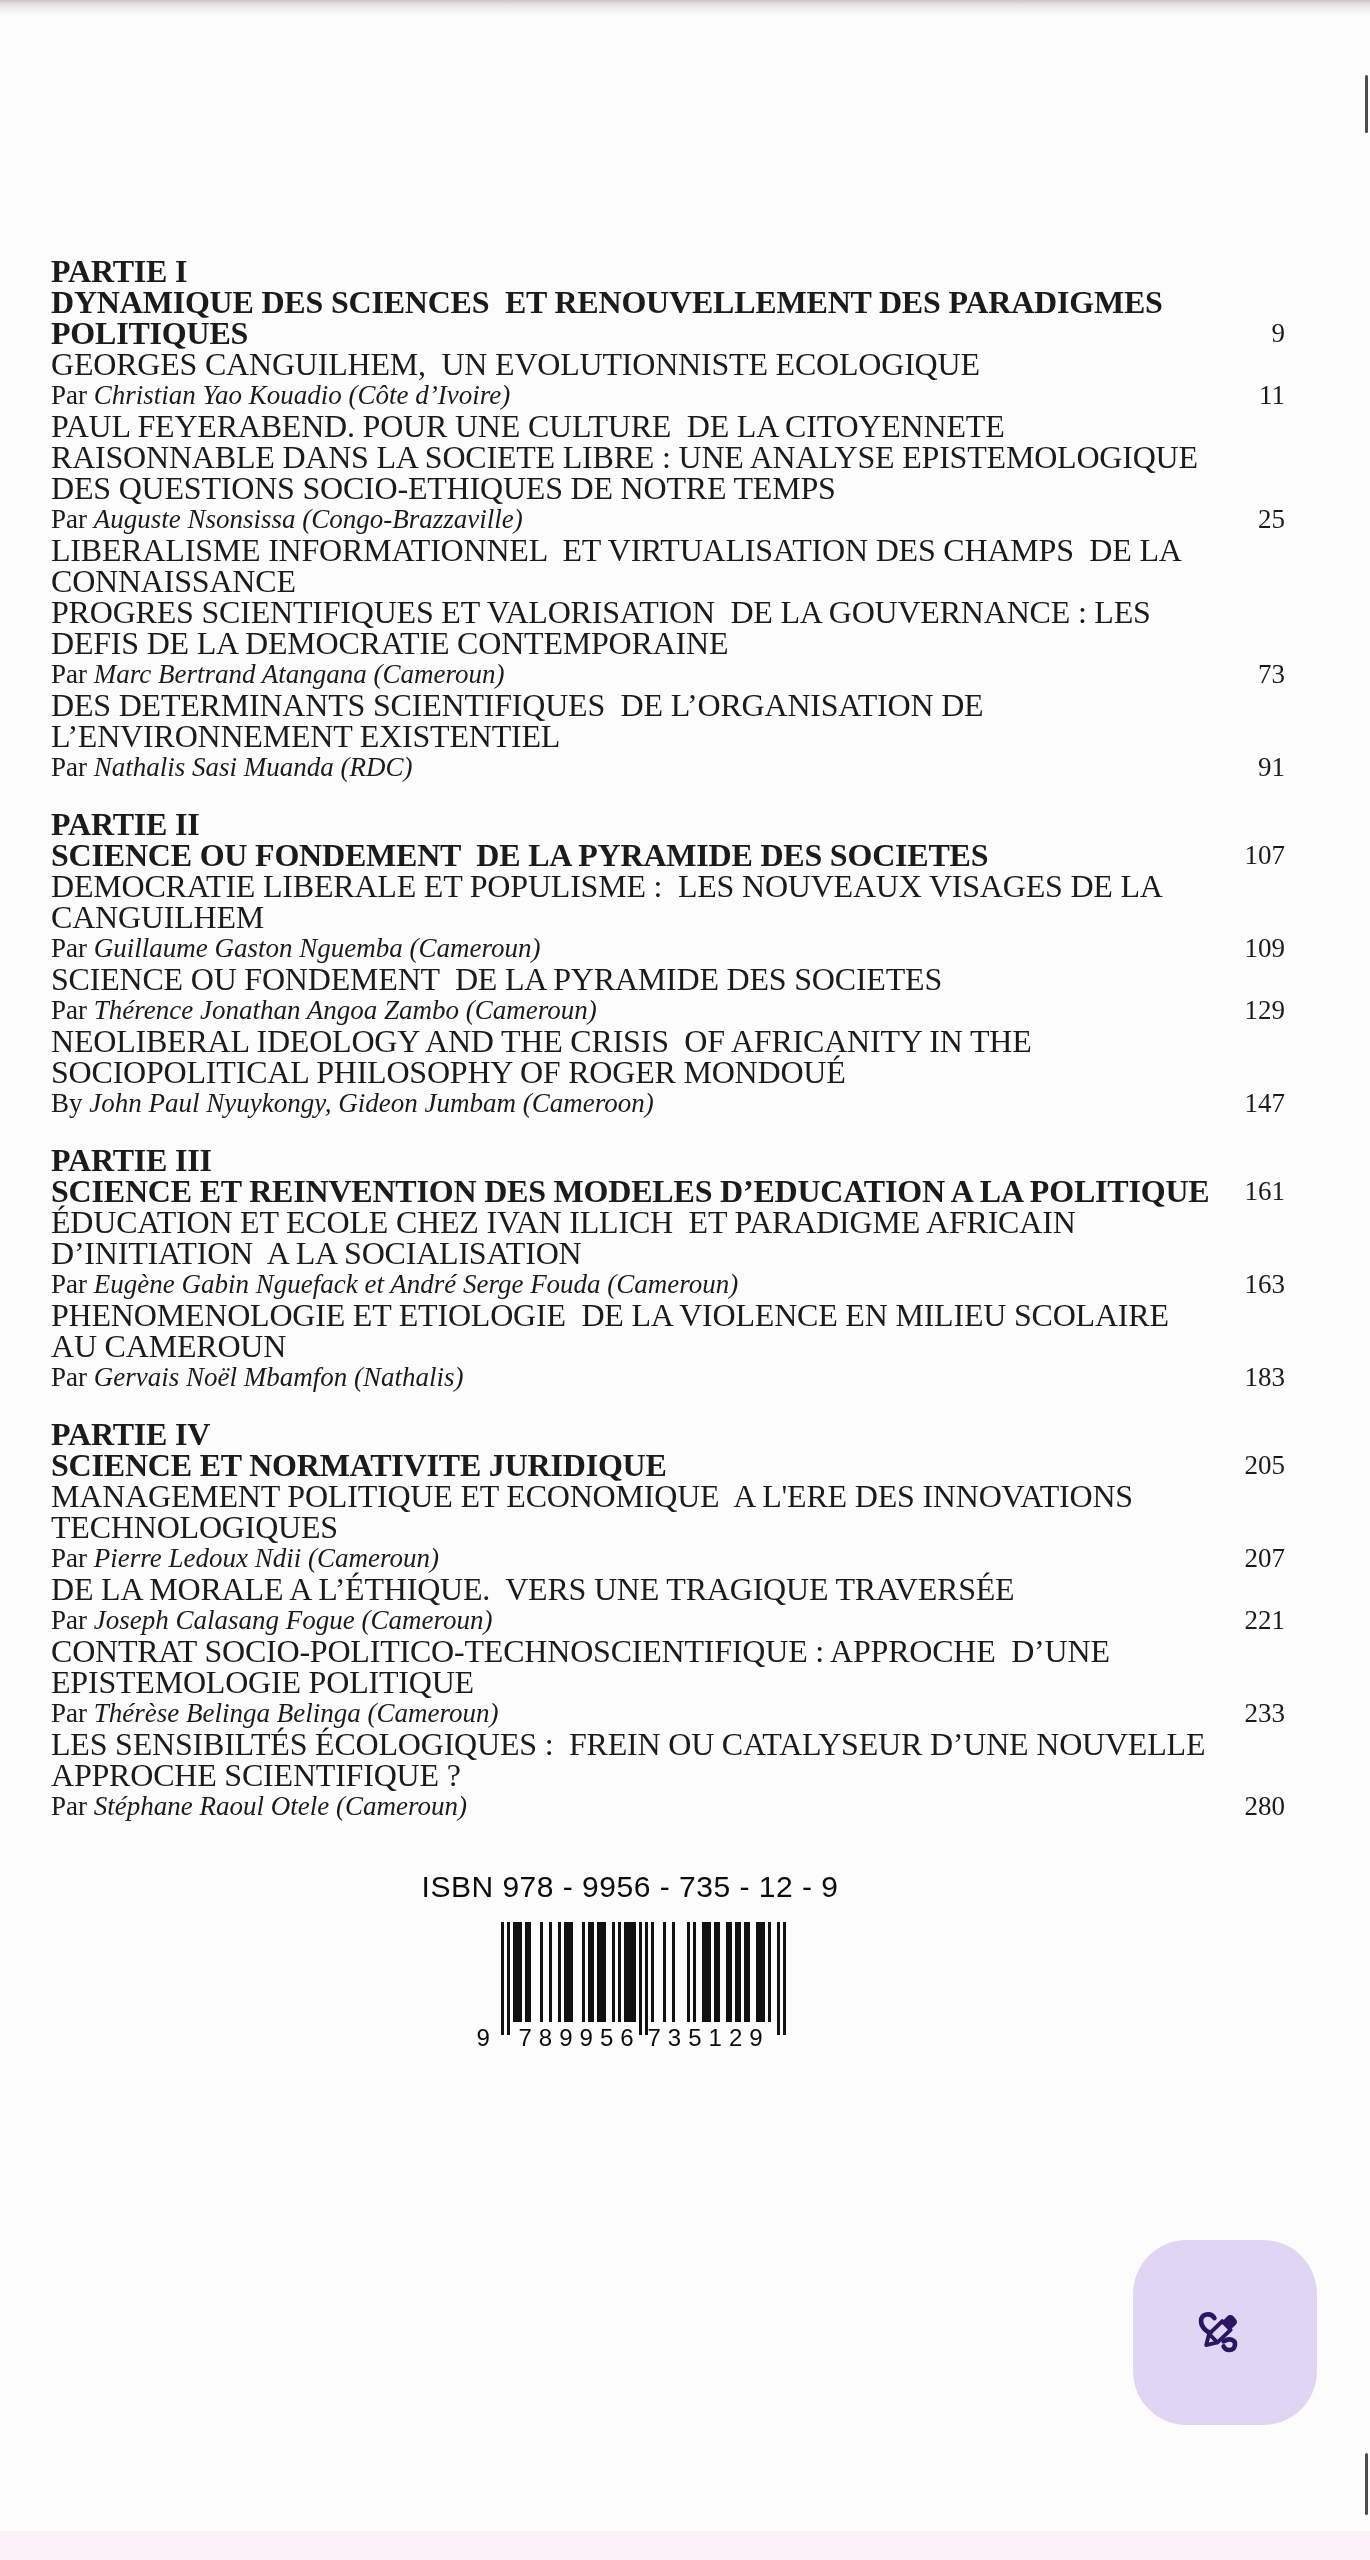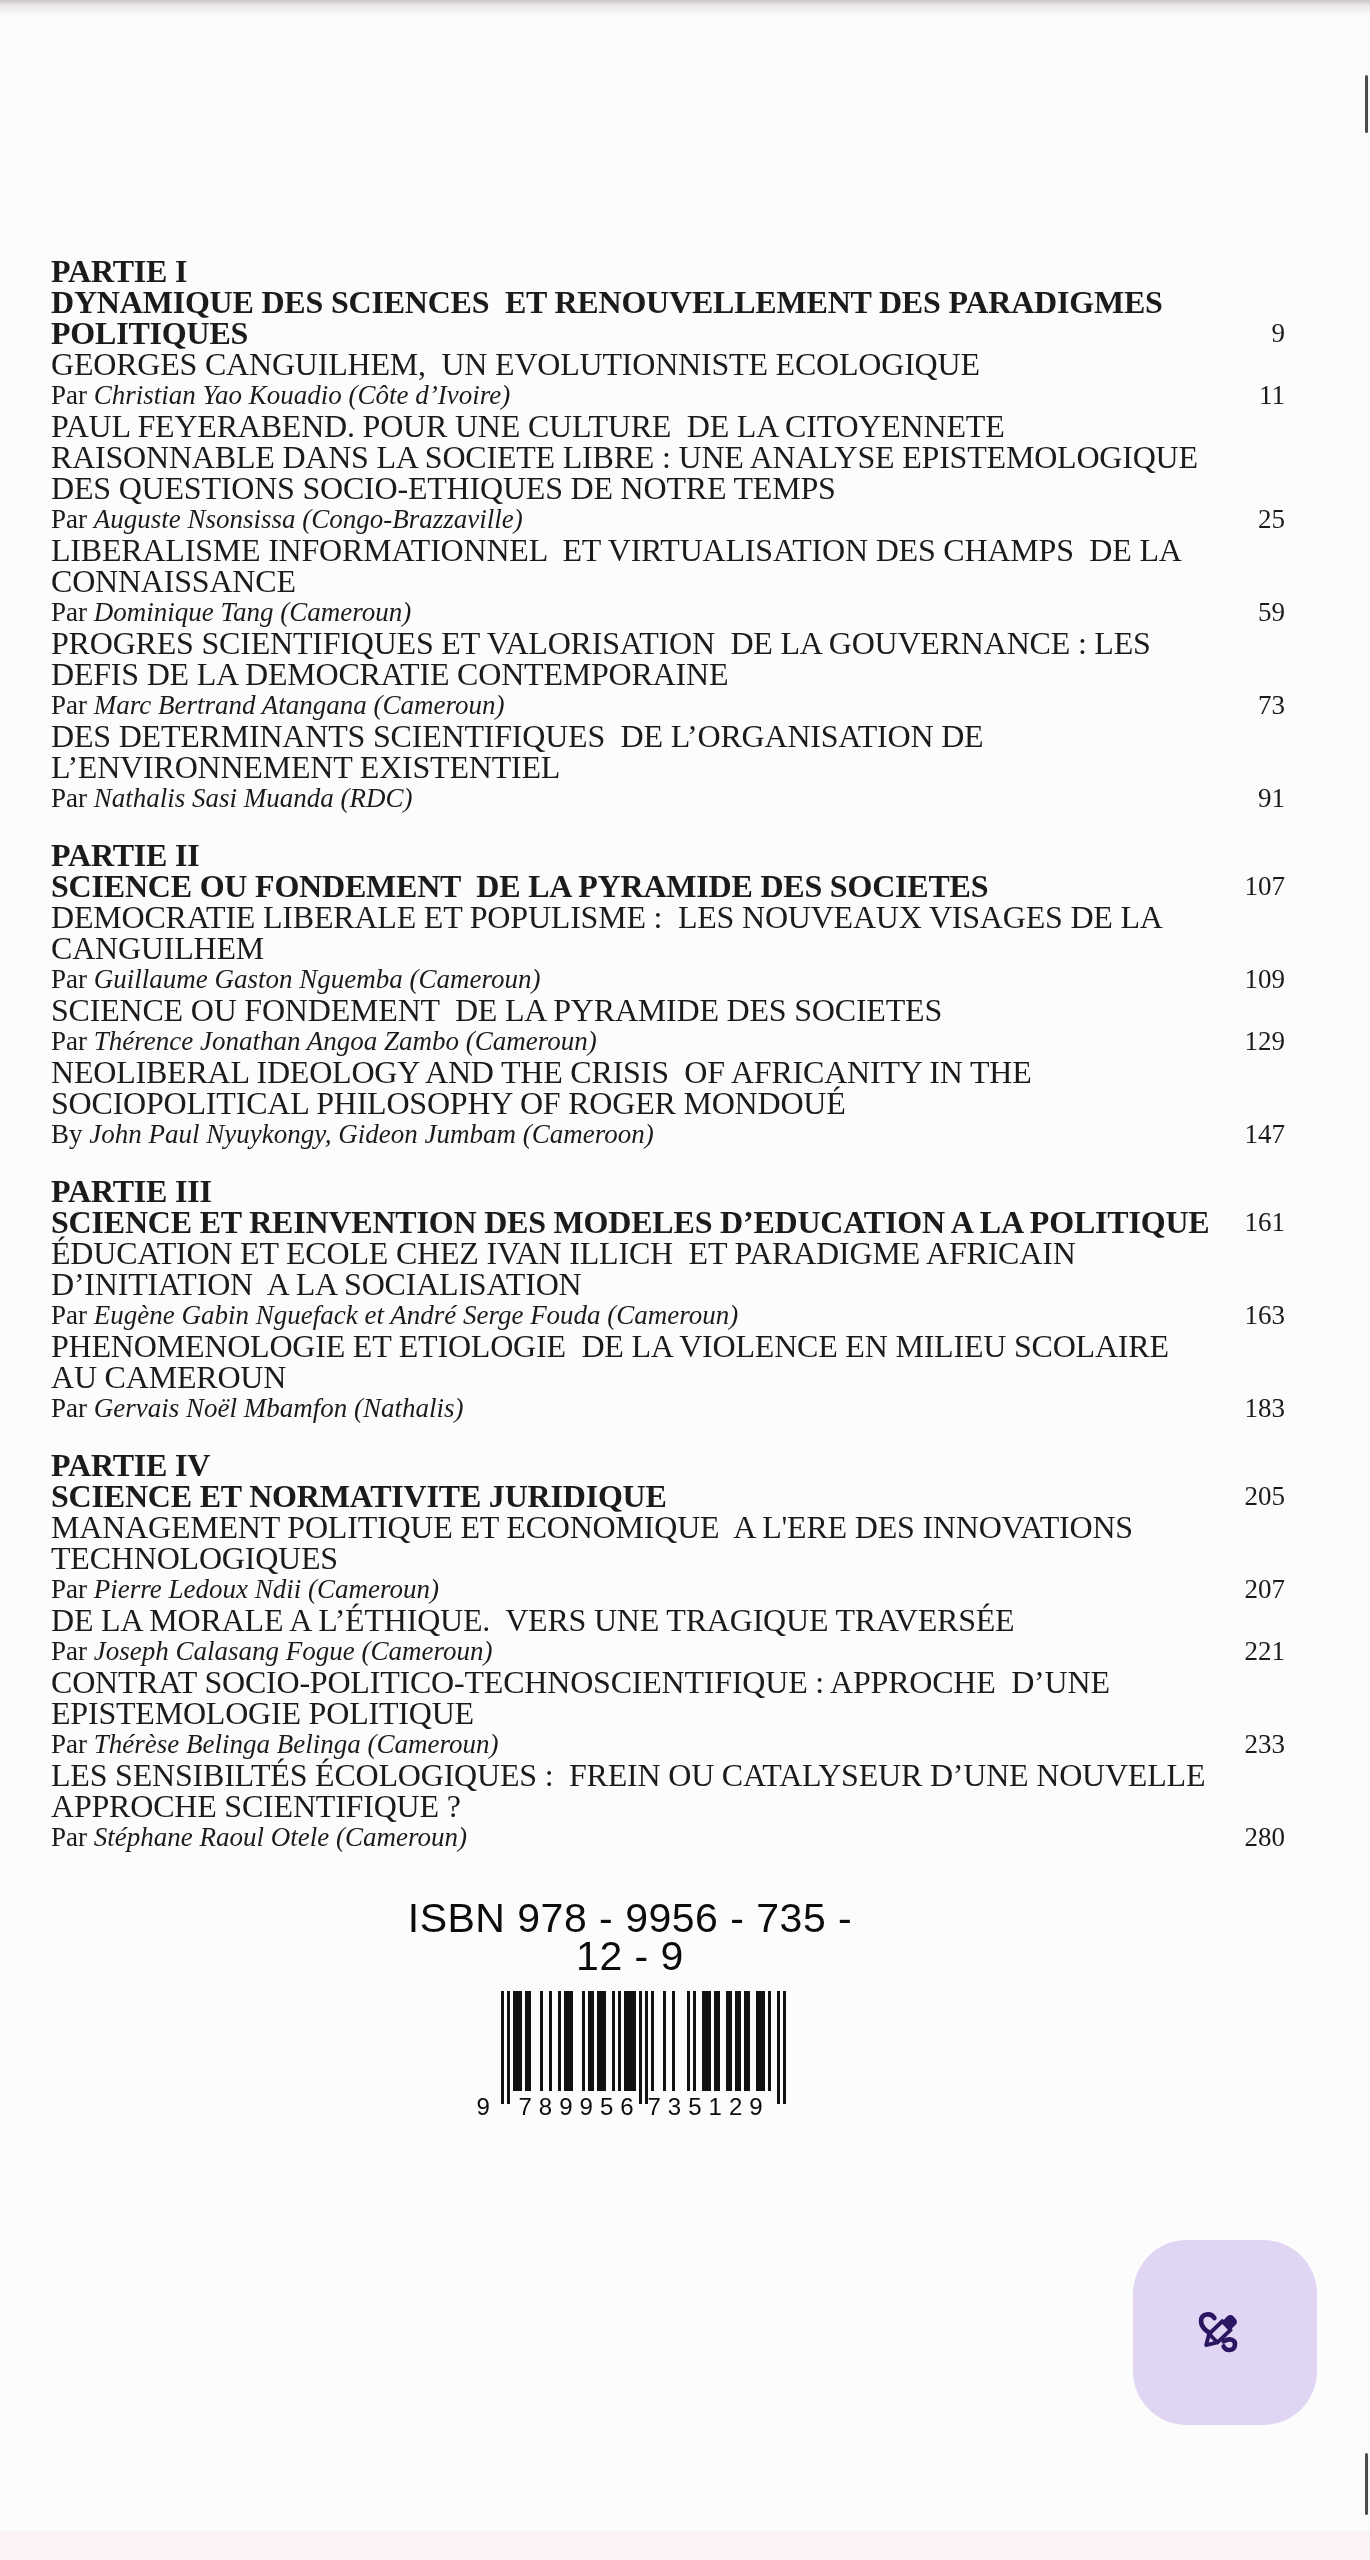--- a/index.html
+++ b/index.html
@@ -21,21 +21,21 @@
   .partie .head-row .title{font-weight:bold;}
   .row{display:flex;align-items:flex-end;}
   .row .title{flex:1 1 auto;}
   .num{font-size:27px;line-height:31px;margin-left:10px;flex:0 0 auto;}
   .entry{}
   .byline{font-size:27px;line-height:31px;flex:1 1 auto;white-space:pre-wrap;}
   .byline .name{font-style:italic;}
   .isbn-block{margin-top:46px;margin-left:392px;width:476px;text-align:center;}
   .isbn-label{
     font-family:"Liberation Sans",sans-serif;
-    font-size:41px;line-height:38px;color:#0c0c0c;letter-spacing:0.5px;
+    font-size:30px;line-height:38px;color:#0c0c0c;letter-spacing:0.5px;
   }
   .barcode{display:inline-block;position:relative;margin-top:16px;width:311px;text-align:left;}
   .barcode svg{display:block;margin-left:26px;}
   .barcode-digits{position:relative;height:30px;margin-top:-11px;
     font-family:"Liberation Sans",sans-serif;font-size:24px;color:#0c0c0c;}
   .barcode-digits .dg{position:absolute;top:0;letter-spacing:7px;background:transparent;}
   .dg0{left:2px;letter-spacing:0;}
   .dg1{left:44px;}
   .dg2{left:173px;}
   .fab{
@@ -75,24 +75,20 @@
 RAISONNABLE DANS LA SOCIETE LIBRE : UNE ANALYSE EPISTEMOLOGIQUE
 DES QUESTIONS SOCIO-ETHIQUES DE NOTRE TEMPS</div>
           <div class="row">
             <span class="byline"><span class="prefix">Par </span><span class="name">Auguste Nsonsissa (Congo-Brazzaville)</span></span>
             <span class="num">25</span>
           </div>
         </div>
         <div class="entry">
           <div class="caps title">LIBERALISME INFORMATIONNEL  ET VIRTUALISATION DES CHAMPS  DE LA
 CONNAISSANCE</div>
-          <div class="row">
-            <span class="byline"><span class="prefix">Par </span><span class="name">Dominique Tang (Cameroun)</span></span>
-            <span class="num">59</span>
-          </div>
         </div>
         <div class="entry">
           <div class="caps title">PROGRES SCIENTIFIQUES ET VALORISATION  DE LA GOUVERNANCE : LES
 DEFIS DE LA DEMOCRATIE CONTEMPORAINE</div>
           <div class="row">
             <span class="byline"><span class="prefix">Par </span><span class="name">Marc Bertrand Atangana (Cameroun)</span></span>
             <span class="num">73</span>
           </div>
         </div>
         <div class="entry">

